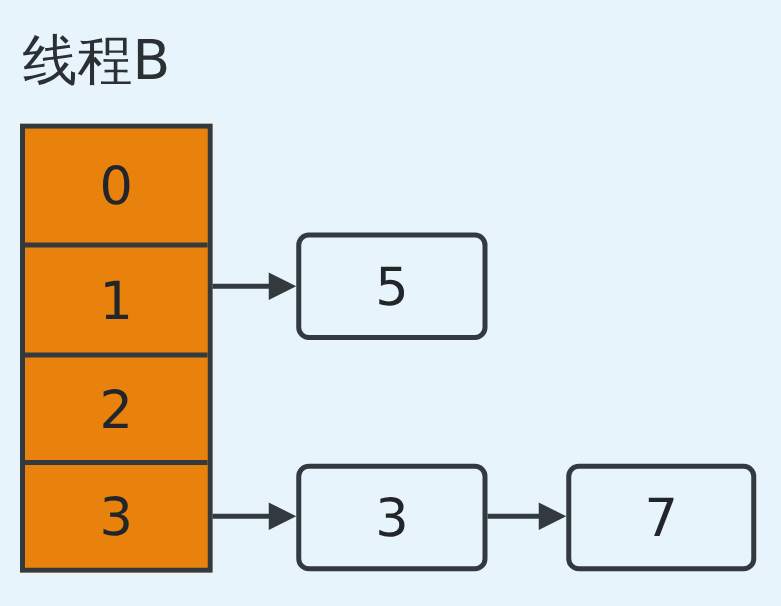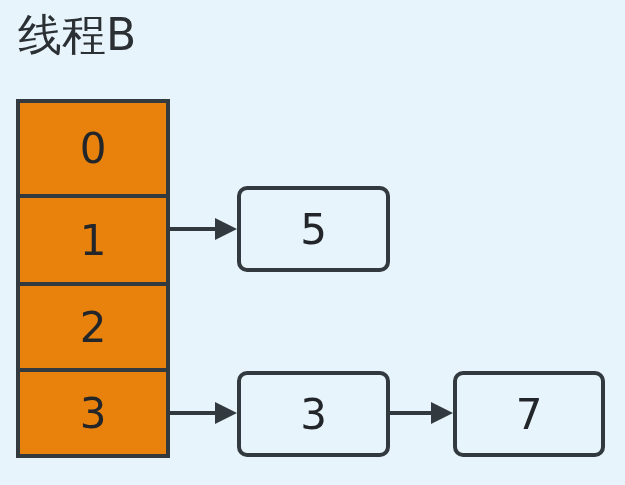--- a/index.html
+++ b/index.html
@@ -15,21 +15,21 @@
     position: relative;
   }
   #canvas {
     position: relative;
     width: 625px;
     height: 485px;
   }
   .title {
     position: absolute;
     left: 18px;
-    top: 7px;
+    top: 21px;
     font-size: 44px;
     line-height: 56px;
     color: #2b3034;
     white-space: nowrap;
     letter-spacing: 0px;
   }
   
   .array {
     position: absolute;
     left: 16px;

